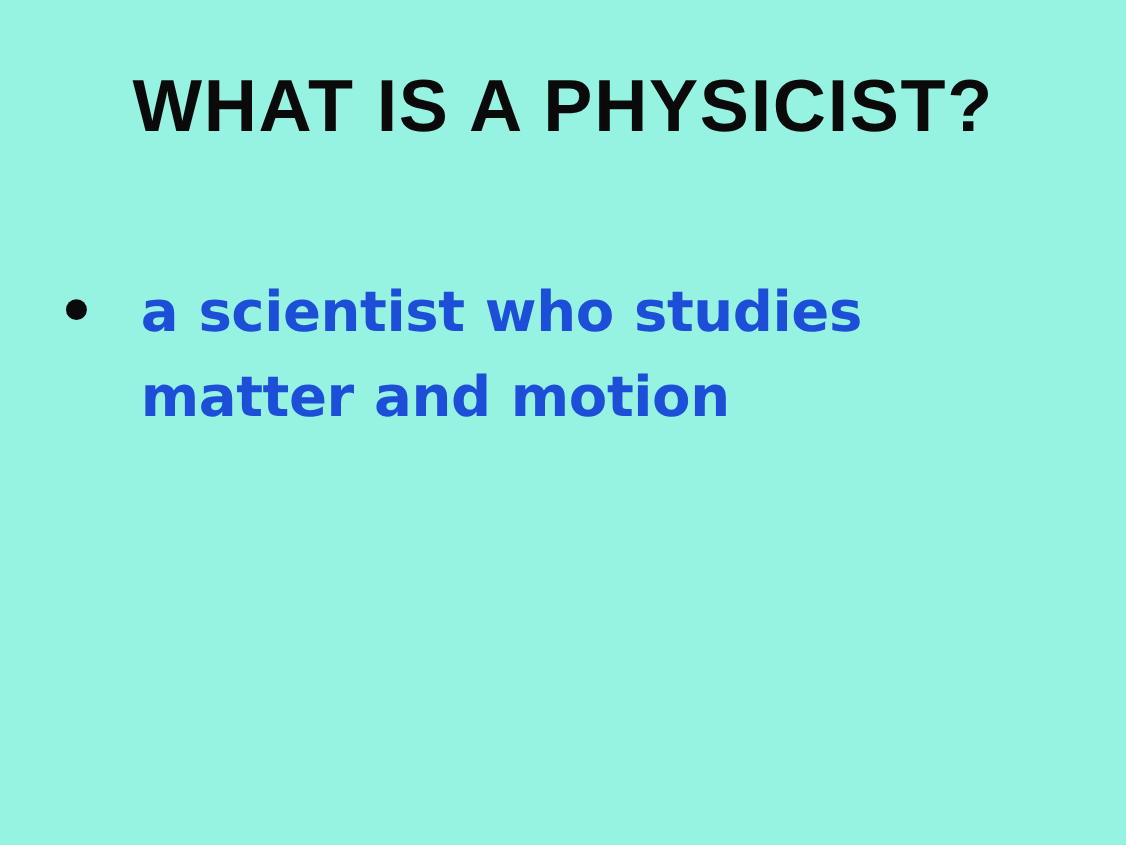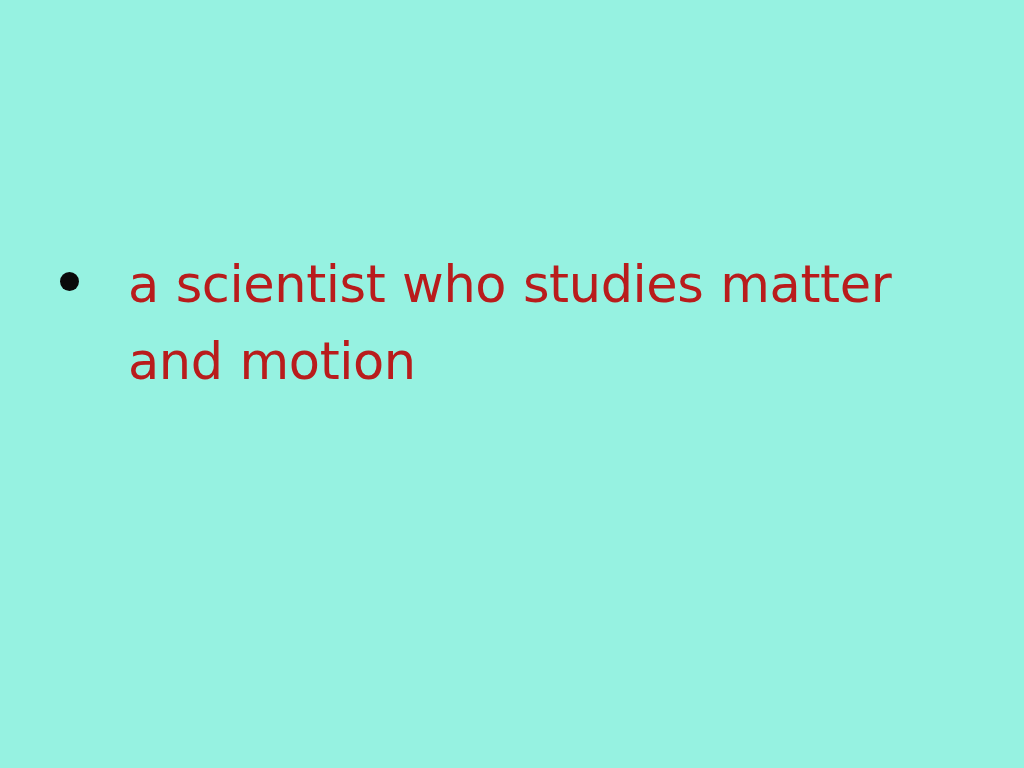--- a/index.html
+++ b/index.html
@@ -76,24 +76,25 @@
     letter-spacing: -0.4px;
     word-spacing: 1px;
     -webkit-font-smoothing: antialiased;
   }
 </style>
 </head>
 <body>
 
 <div id="slide" style="background: rgb(150, 242, 225);">
 
+  <h1 id="slide-title" style="color: rgb(10, 10, 10);">WHAT IS A PHYSICIST?</h1>
 
   <ul id="bullet-list" style="list-style:none; margin:0; padding:0;">
 
 
     <li class="bullet-item">
       <span class="bullet-marker" style="background: rgb(10, 10, 10);"></span>
-      <span class="bullet-text" style="color: #b91c1c;">a scientist who studies matter and motion</span>
+      <span class="bullet-text" style="color: #1d4ed8; font-weight: bold;">a scientist who studies matter and motion</span>
     </li>
 
   </ul>
 
 </div>
 
 </body></html>

